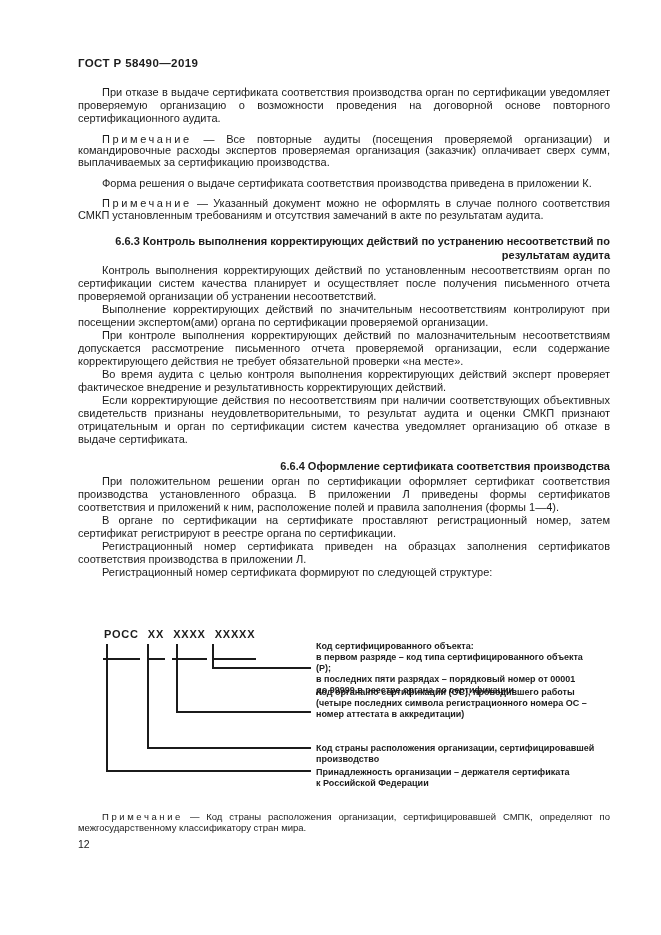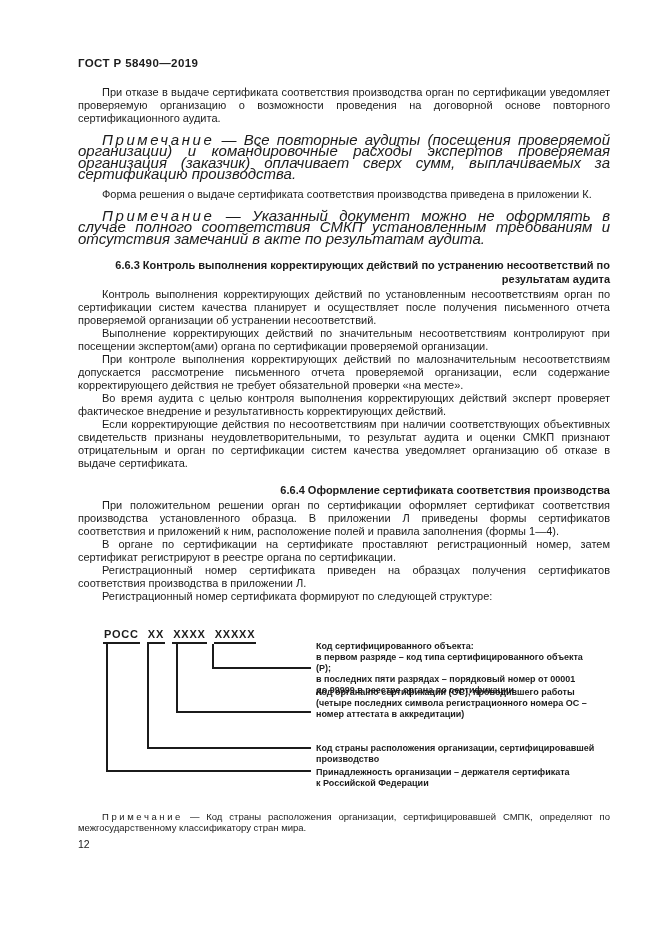--- a/index.html
+++ b/index.html
@@ -27,26 +27,25 @@
     width: 532px;
   }
   p.body-p {
     font-size: 11px;
     line-height: 13px;
     text-align: justify;
     text-indent: 24px;
     margin: 0;
   }
   p.note-p {
-    font-size: 15px;
+    font-size: 11px;
     line-height: 11.6px;
     text-align: justify;
     text-indent: 24px;
     margin: 8.5px 0;
-    font-style: italic;
   }
   .note-label { letter-spacing: 2.6px; }
   p.heading-p {
     font-size: 11px;
     font-weight: bold;
     line-height: 14px;
     text-align: right;
     text-indent: 24px;
     margin: 13px 0 2px 0;
   }
@@ -61,21 +60,21 @@
   .code-row {
     position: absolute;
     left: 103px;
     top: 1px;
     display: flex;
     gap: 7px;
     font-size: 11px;
     font-weight: bold;
     letter-spacing: 0.8px;
   }
-  .code-group { border-bottom: 2px solid #1b1b1b; padding: 0 1px 2px 1px; }
+  .code-group { border-bottom: 2px solid #1b1b1b; padding: 0 1px 18px 1px; }
   .dline { position: absolute; background: #1b1b1b; }
   .v1 { left: 106px; top: 17px; width: 2px; height: 128px; }
   .v2 { left: 147px; top: 17px; width: 2px; height: 105px; }
   .v3 { left: 176px; top: 17px; width: 2px; height: 69px; }
   .v4 { left: 212px; top: 17px; width: 2px; height: 25px; }
   .h1 { left: 212px; top: 40px; width: 99px; height: 2px; }
   .h2 { left: 176px; top: 84px; width: 135px; height: 2px; }
   .h3 { left: 147px; top: 120px; width: 164px; height: 2px; }
   .h4 { left: 106px; top: 143px; width: 205px; height: 2px; }
   .dlabel {
@@ -123,21 +122,21 @@
     <p class="note-p"><span class="note-label">Примечание</span><span> — Указанный документ можно не оформлять в случае полного соответствия СМКП установленным требованиям и отсутствия замечаний в акте по результатам аудита.</span></p>
     <p class="heading-p">6.6.3  Контроль выполнения корректирующих действий по устранению несоответствий по результатам аудита</p>
     <p class="body-p">Контроль выполнения корректирующих действий по установленным несоответствиям орган по сертификации систем качества планирует и осуществляет после получения письменного отчета проверяемой организации об устранении несоответствий.</p>
     <p class="body-p">Выполнение корректирующих действий по значительным несоответствиям контролируют при посещении экспертом(ами) органа по сертификации проверяемой организации.</p>
     <p class="body-p">При контроле выполнения корректирующих действий по малозначительным несоответствиям допускается рассмотрение письменного отчета проверяемой организации, если содержание корректирующего действия не требует обязательной проверки «на месте».</p>
     <p class="body-p">Во время аудита с целью контроля выполнения корректирующих действий эксперт проверяет фактическое внедрение и результативность корректирующих действий.</p>
     <p class="body-p">Если корректирующие действия по несоответствиям при наличии соответствующих объективных свидетельств признаны неудовлетворительными, то результат аудита и оценки СМКП признают отрицательным и орган по сертификации систем качества уведомляет организацию об отказе в выдаче сертификата.</p>
     <p class="heading-p">6.6.4  Оформление сертификата соответствия производства</p>
     <p class="body-p">При положительном решении орган по сертификации оформляет сертификат соответствия производства установленного образца. В приложении Л приведены формы сертификатов соответствия и приложений к ним, расположение полей и правила заполнения (формы 1—4).</p>
     <p class="body-p">В органе по сертификации на сертификате проставляют регистрационный номер, затем сертификат регистрируют в реестре органа по сертификации.</p>
-    <p class="body-p">Регистрационный номер сертификата приведен на образцах получения сертификатов соответствия производства в приложении Л.</p>
+    <p class="body-p">Регистрационный номер сертификата приведен на образцах заполнения сертификатов соответствия производства в приложении Л.</p>
     <p class="body-p">Регистрационный номер сертификата формируют по следующей структуре:</p>
   </div>
 
   <div class="diagram">
     <div class="code-row">
       <span class="code-group">РОСС</span>
       <span class="code-group">ХХ</span>
       <span class="code-group">ХХХХ</span>
       <span class="code-group">ХХХХХ</span>
     </div>

